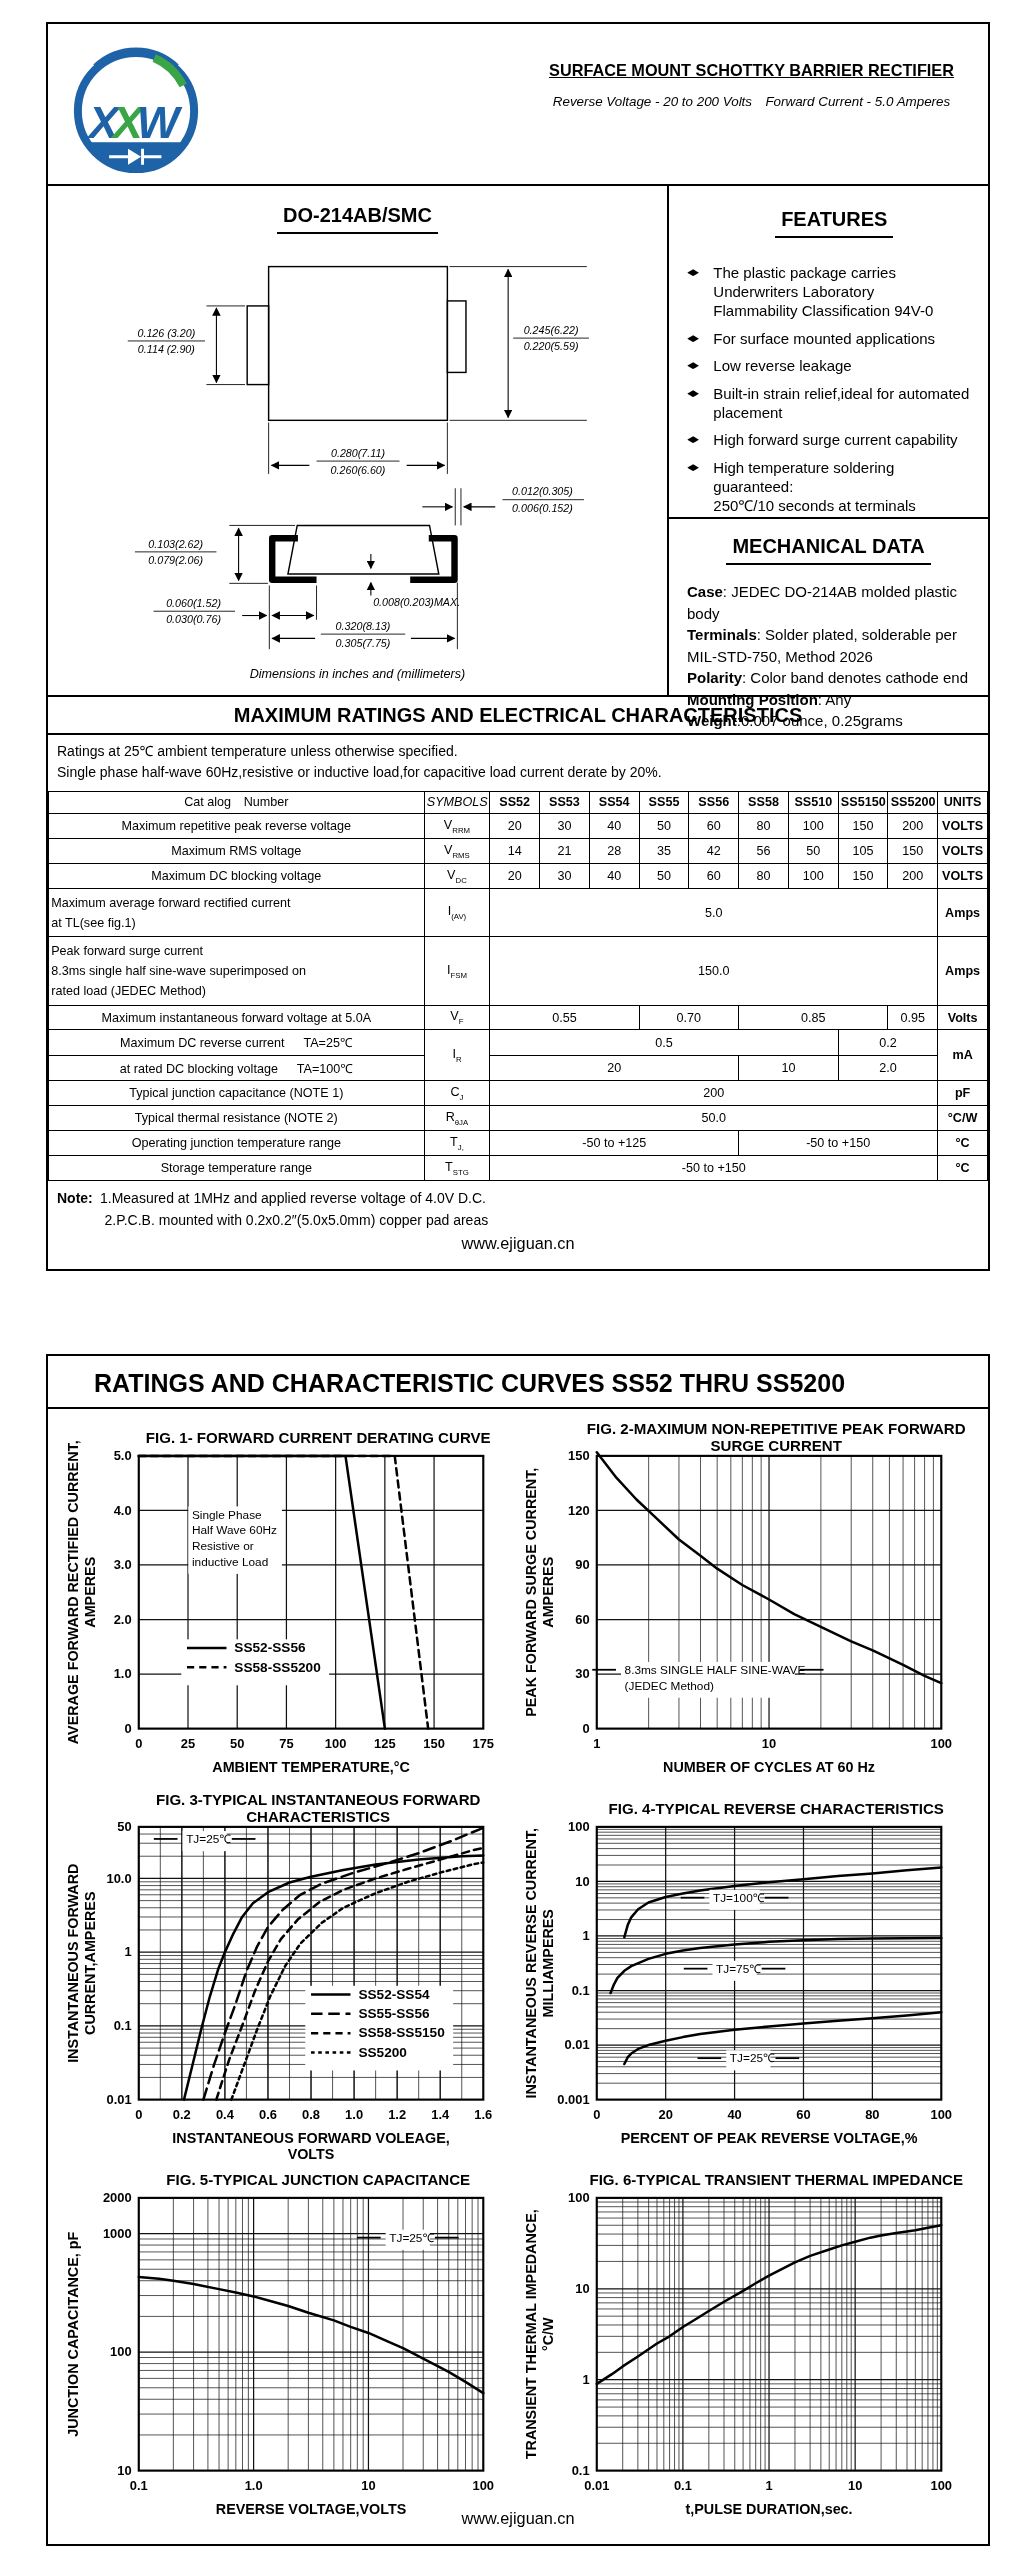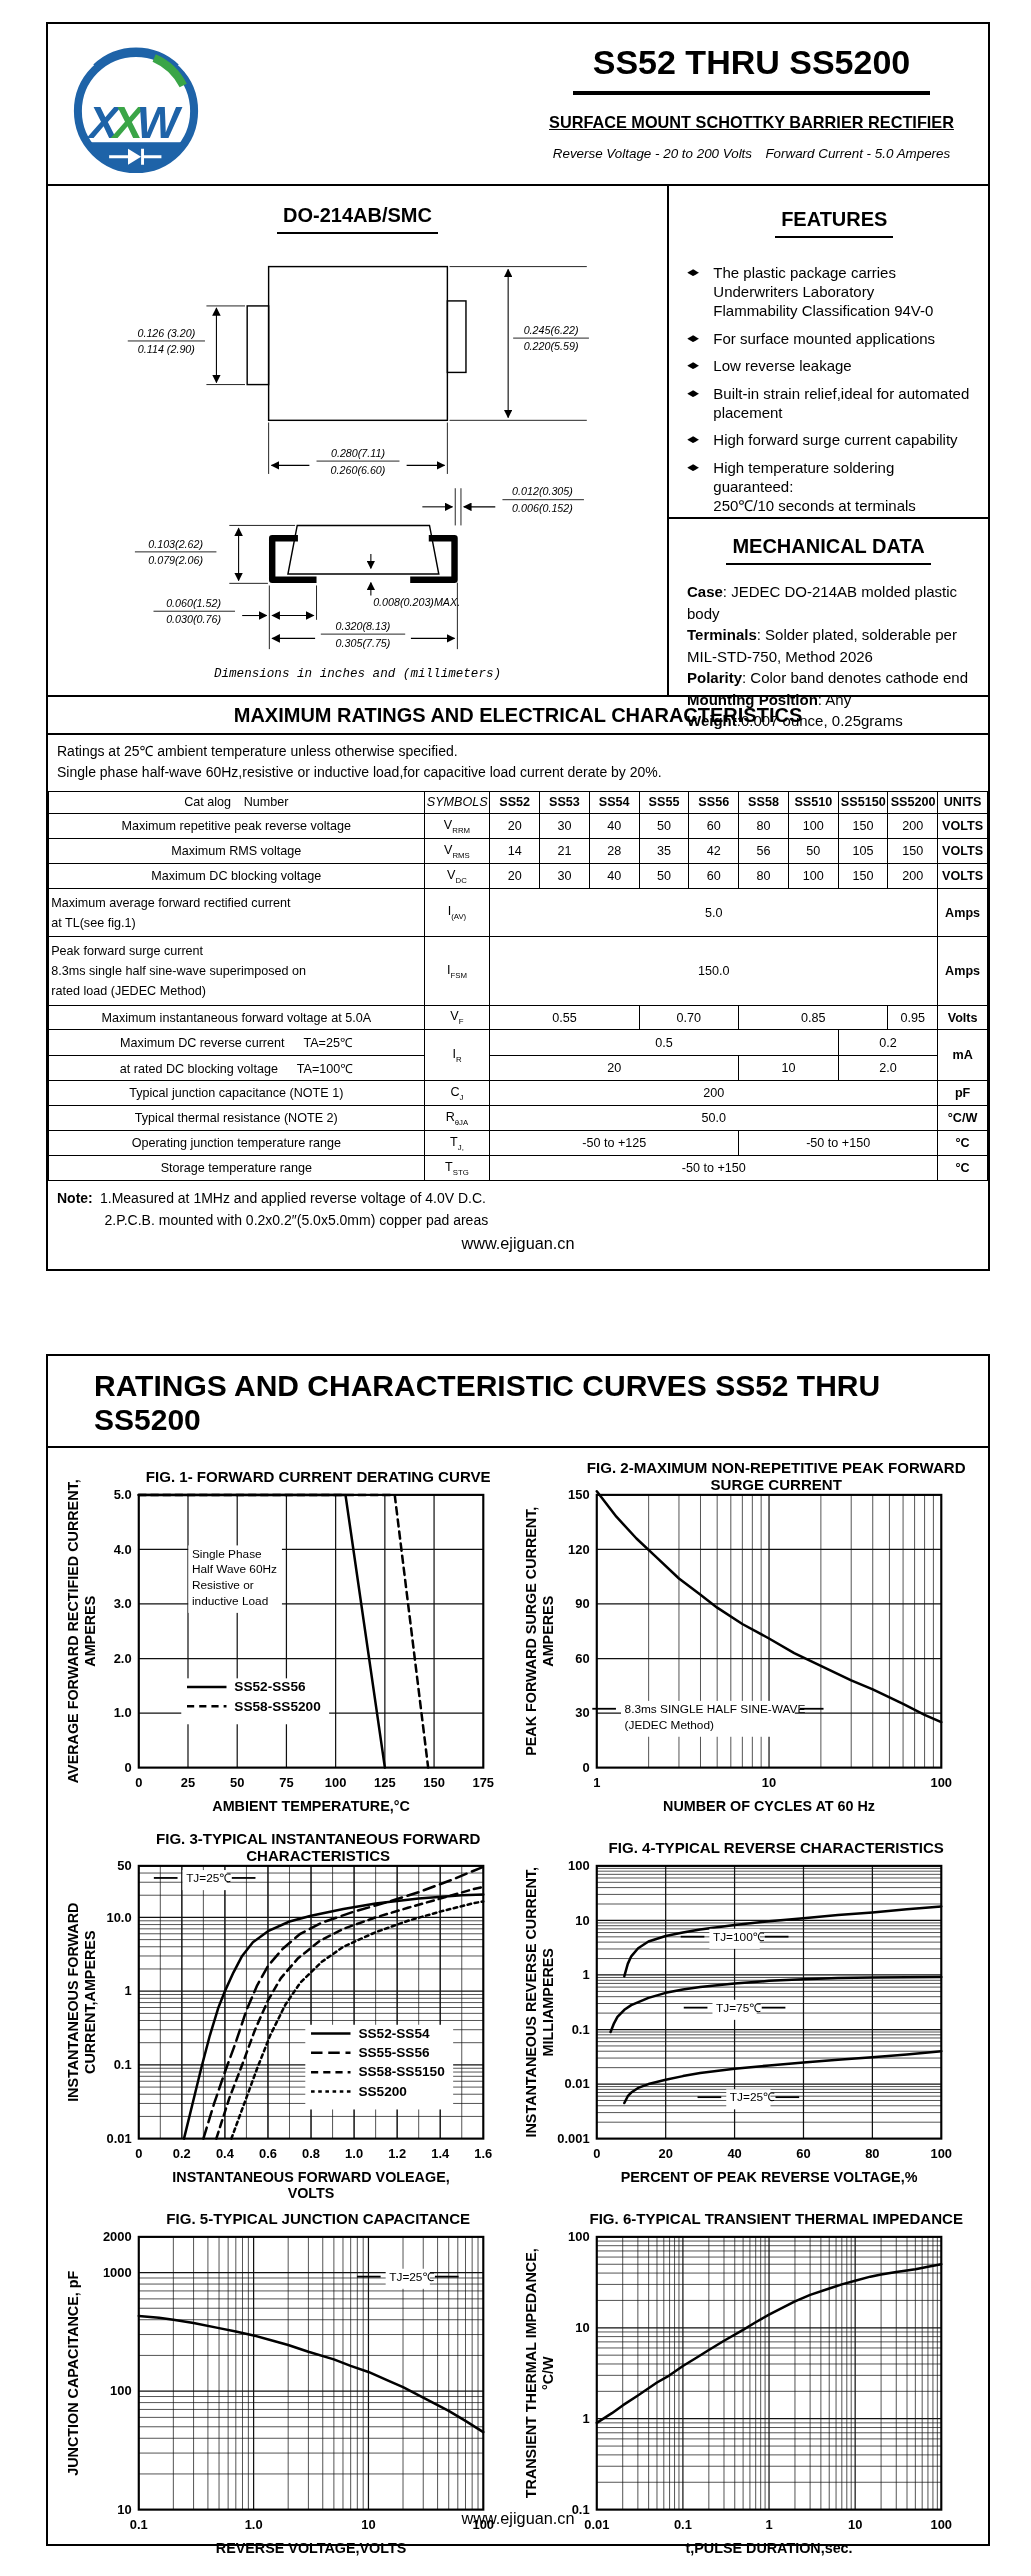--- a/index.html
+++ b/index.html
@@ -20,21 +20,21 @@
   .ptag{font-size:13.4px;font-style:italic;margin-top:13.4px;}
 
   
   .cols{display:flex;height:509px;}
   .col-left{width:621px;border-right:2.2px solid #000;box-sizing:border-box;position:relative;}
   .col-right{flex:1;position:relative;}
   .sec-title{font-size:20px;font-weight:bold;text-align:center;}
   .sec-title span{display:inline-block;border-bottom:2.2px solid #000;padding:0 6px 4.5px 6px;}
   .do-title{margin-top:18px;}
   .pkg-svg{display:block;margin:4.5px auto 0 auto;}
-  .pkg-cap{font-size:12.6px;font-style:italic;text-align:center;margin-top:0;font-family:Liberation Mono, monospace;}
+  .pkg-cap{font-size:12.6px;font-style:italic;text-align:center;margin-top:0;}
   .feat-wrap{padding:22px 13.4px 0 25px;height:333px;box-sizing:border-box;border-bottom:2.2px solid #000;}
   .feat-list{list-style:none;margin:25px 0 0 0;padding:0;font-size:15px;line-height:19.3px;}
   .feat-list li{display:flex;margin-bottom:8.2px;}
   .bullet{flex:0 0 19.3px;transform:scaleX(1.7);font-size:9px;line-height:19.3px;}
   .mech-wrap{padding:16.3px 18px 0 18px;}
   .mech-rows{margin-top:16.3px;font-size:15px;line-height:21.5px;}
   .mech-k{font-weight:bold;}
 
   
   .band{border-top:2.2px solid #000;border-bottom:2.2px solid #000;text-align:center;font-weight:bold;font-size:20px;padding:6.7px 0;}
@@ -47,21 +47,21 @@
   td.th-sym{font-style:italic;font-size:11px;}
   td.th-dev{font-weight:bold;font-size:11px;padding:3.7px 0.7px;}
   td.th-unit{font-weight:bold;font-size:12px;}
   td.symcell{font-size:12.6px;}
   td.symcell sub,.subt{font-size:0.62em;}
   .notes{padding:7.4px 9px;font-size:14px;line-height:21.5px;display:flex;}
   .note-label{font-weight:bold;flex:0 0 43px;}
   .pfoot{position:absolute;bottom:16px;left:0;width:100%;text-align:center;font-size:16.3px;}
 
   
-  .p2bar{border-bottom:2.2px solid #000;font-size:30px;font-weight:bold;padding:12.6px 0 9.6px 46px;}
+  .p2bar{border-bottom:2.2px solid #000;font-size:25px;font-weight:bold;padding:12.6px 0 9.6px 46px;}
   .figs{display:grid;grid-template-columns:1fr 1fr;justify-items:center;padding:10.4px 12px 0 12px;row-gap:1.5px;}
   .fig svg{width:445px;height:auto;display:block;}
 
   
   .ftitle{font:bold 21px "Liberation Sans",sans-serif;}
   .tick{font:bold 18px "Liberation Sans",sans-serif;}
   .alab{font:bold 20px "Liberation Sans",sans-serif;}
   .leg{font:bold 19px "Liberation Sans",sans-serif;}
   .ann{font:16.5px "Liberation Sans",sans-serif;}
   .dimt{font:italic 15px "Liberation Sans",sans-serif;text-anchor:middle;fill:#000;}
@@ -92,21 +92,20 @@
         <g clip-path="url(#lc)">
           <rect x="15" y="138" width="160" height="45" fill="#1e63a8"></rect>
           <line x1="58" y1="158" x2="84" y2="158" stroke="#fff" stroke-width="4"></line>
           <polygon points="84,147 84,169 102,158" fill="#fff"></polygon>
           <line x1="104" y1="147" x2="104" y2="169" stroke="#fff" stroke-width="4"></line>
           <line x1="104" y1="158" x2="130" y2="158" stroke="#fff" stroke-width="4"></line>
         </g>
       </svg>
     </div>
     <div class="titleblock">
-      <div class="ptitle">SS52 THRU SS5200</div>
       <div class="psub">SURFACE MOUNT SCHOTTKY BARRIER RECTIFIER</div>
       <div class="ptag">Reverse Voltage - 20 to 200 Volts  Forward Current -  5.0 Amperes</div>
     </div>
   </div>
 
   <div class="cols">
     <div class="col-left">
       <div class="sec-title do-title"><span>DO-214AB/SMC</span></div>
 
       <svg class="pkg-svg" width="472" height="429" viewBox="0 0 660 600">

